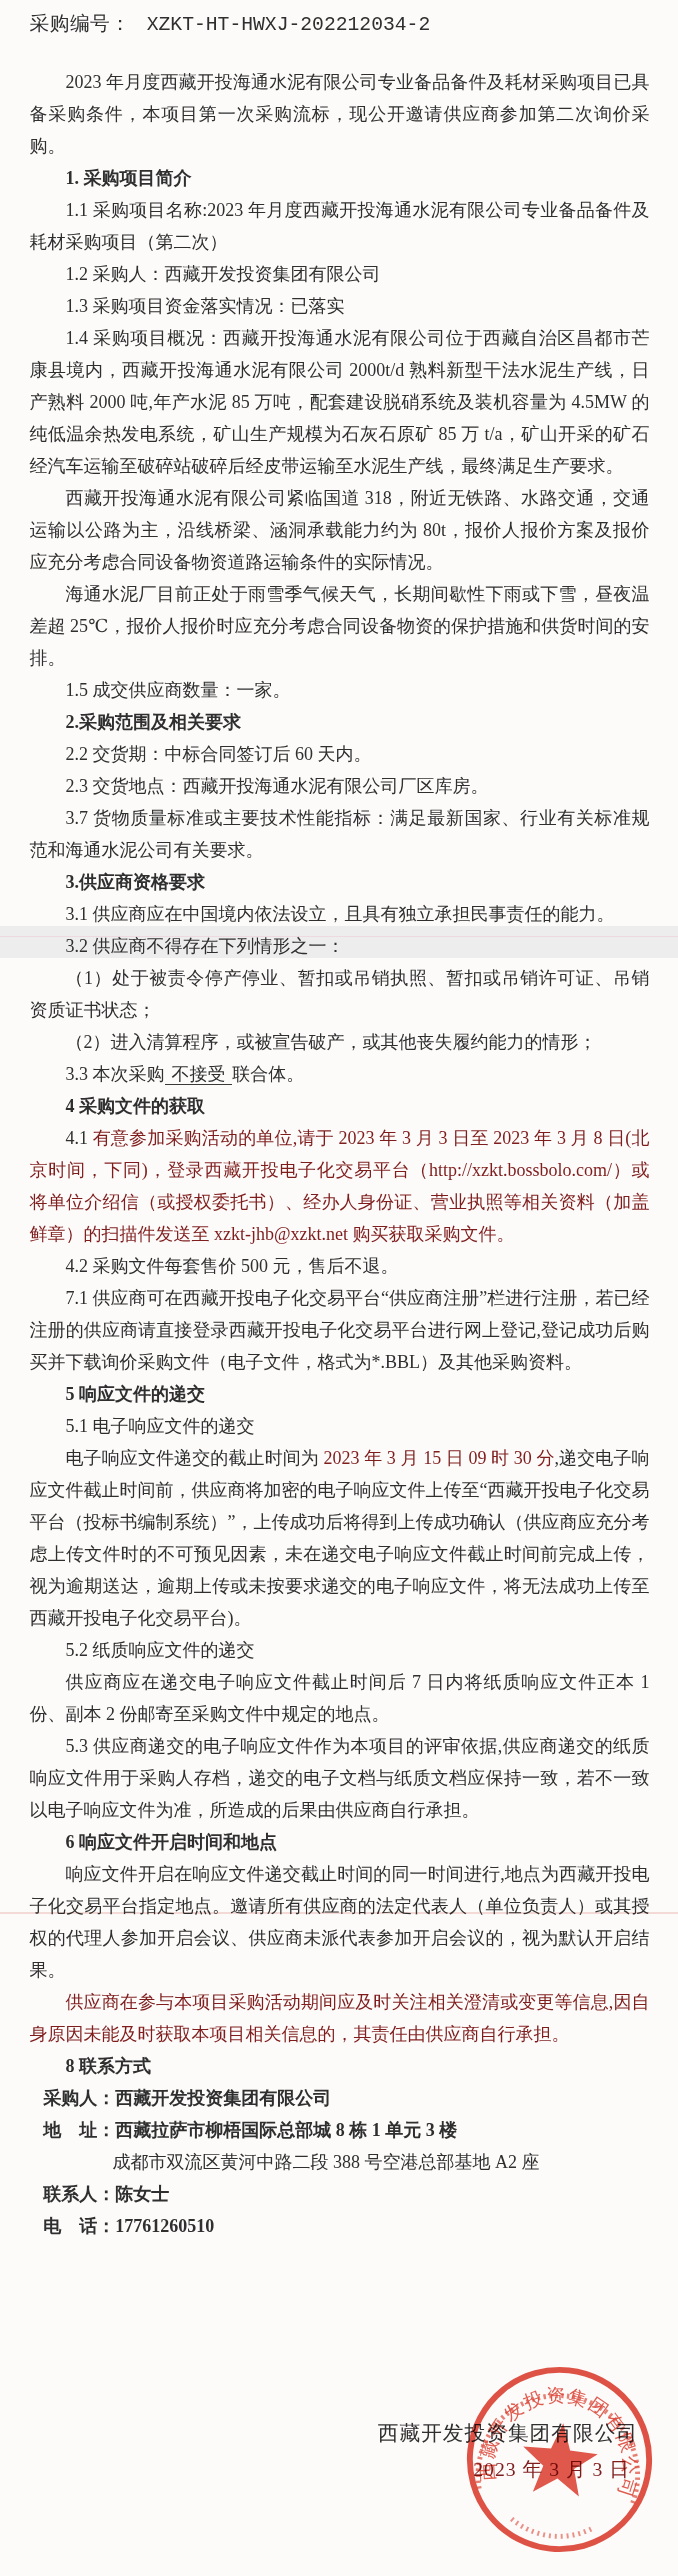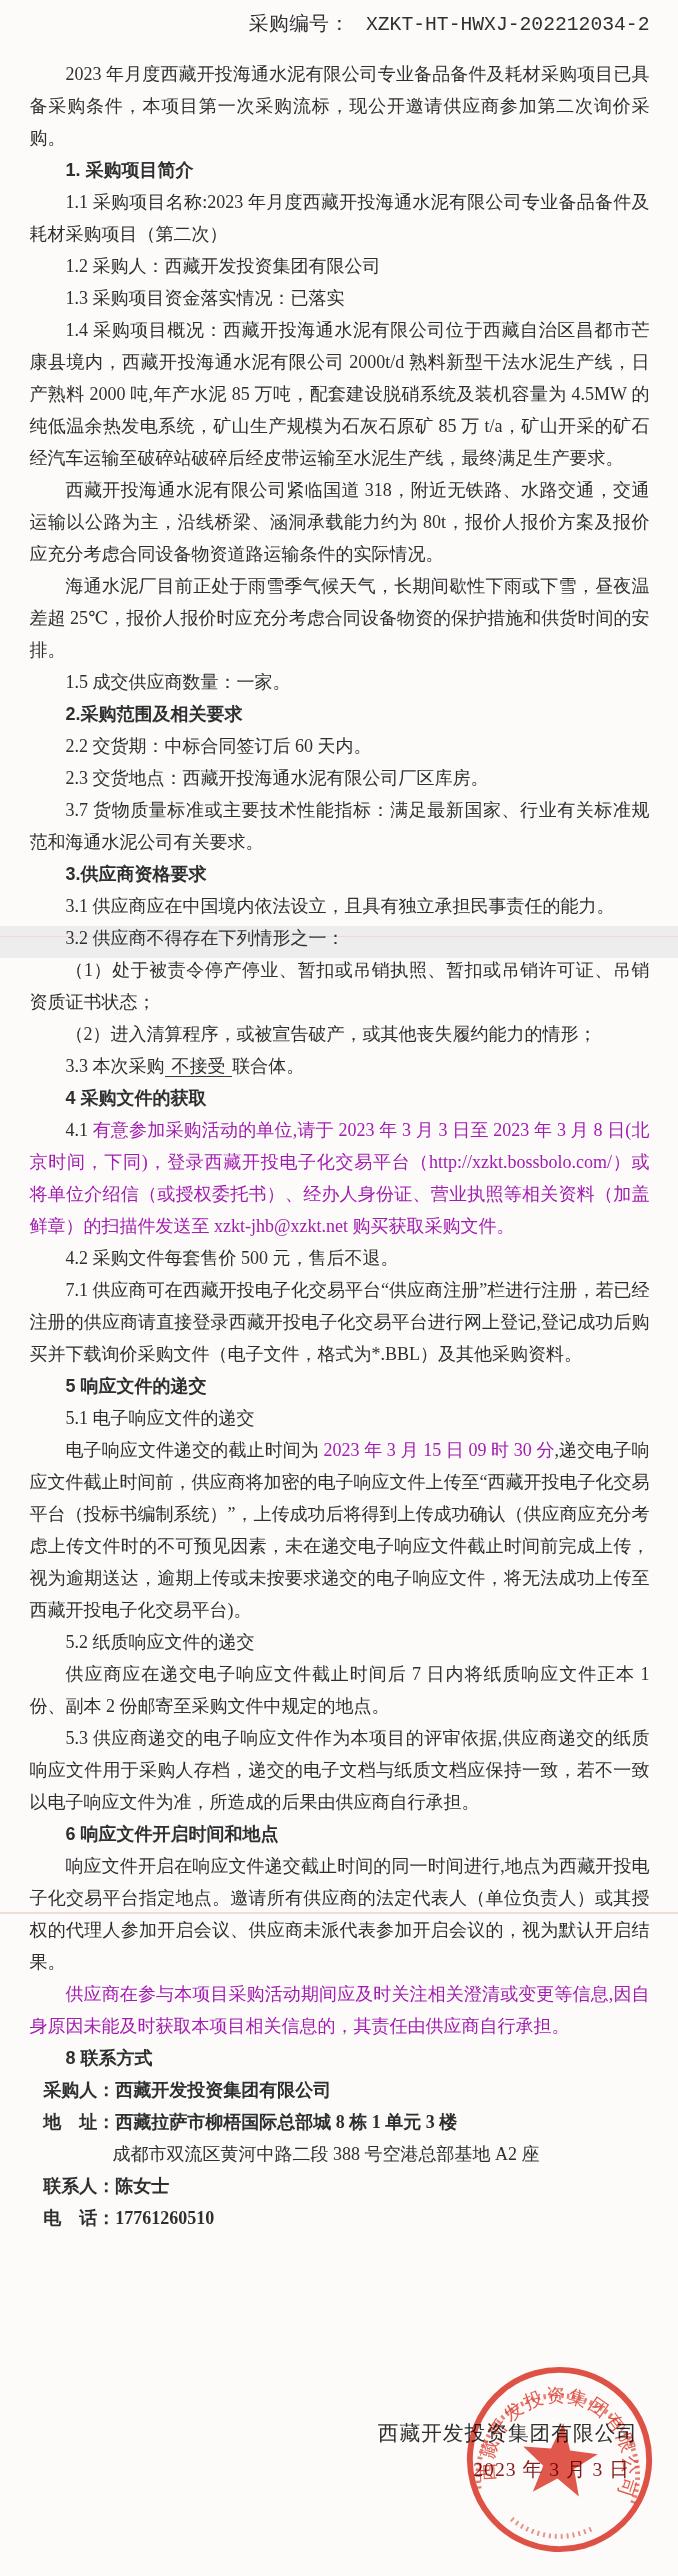--- a/index.html
+++ b/index.html
@@ -3,34 +3,34 @@
 <meta charset="utf-8">
 <style>
   html,body{margin:0;padding:0;background:#fcfbfa;}
   .page{
     position:relative;width:679px;height:2576px;background:#fcfbfa;
     font-family:"Liberation Serif","DejaVu Serif",serif;
     color:#2f2f2f;overflow:hidden;
   }
   .content{position:relative;padding:11.8px 29.5px 0 29.5px;z-index:2;}
   .hdr{
-    font-size:19.7px;line-height:23.6px;text-align:right;
-    margin-bottom:21px;letter-spacing:0.5px;white-space:nowrap;
+    font-size:19.7px;line-height:23.6px;text-align:left;
+    margin-bottom:29px;letter-spacing:0.5px;white-space:nowrap;
   }
   .hdr .code{font-family:"Liberation Mono","DejaVu Sans Mono",monospace;letter-spacing:0;}
   .blk{font-size:18px;line-height:32px;text-align:justify;}
   .p{text-indent:2em;}
   .h{
     font-weight:bold;text-indent:2em;
-    font-family:Liberation Sans, sans-serif;
+    font-family:Liberation Serif, serif;
     text-align:left;
   }
   .contact{text-indent:0;margin-left:13.8px;font-weight:bold;}
   .contact-sub{text-indent:0;margin-left:83px;}
-  .blue{color:#a21caf;margin-top:40px;}
+  .blue{color:#7f1d1d;margin-top:40px;}
   .u{border-bottom:1.5px solid #3a3a3a;padding:0 6.9px;}
   
   .band1{position:absolute;left:0;top:926px;width:679px;height:31.5px;background:#eeedee;z-index:1;}
   .band1line{position:absolute;left:0;top:936px;width:679px;height:1px;background:#efd9e0;z-index:1;}
   .band2{position:absolute;left:0;top:1912px;width:679px;height:2px;background:#f3dad7;z-index:1;}
   .footer-company{
     position:absolute;top:2419px;right:41px;z-index:2;
     font-size:20.7px;color:#2f2f2f;letter-spacing:1px;
   }
   .footer-date{

